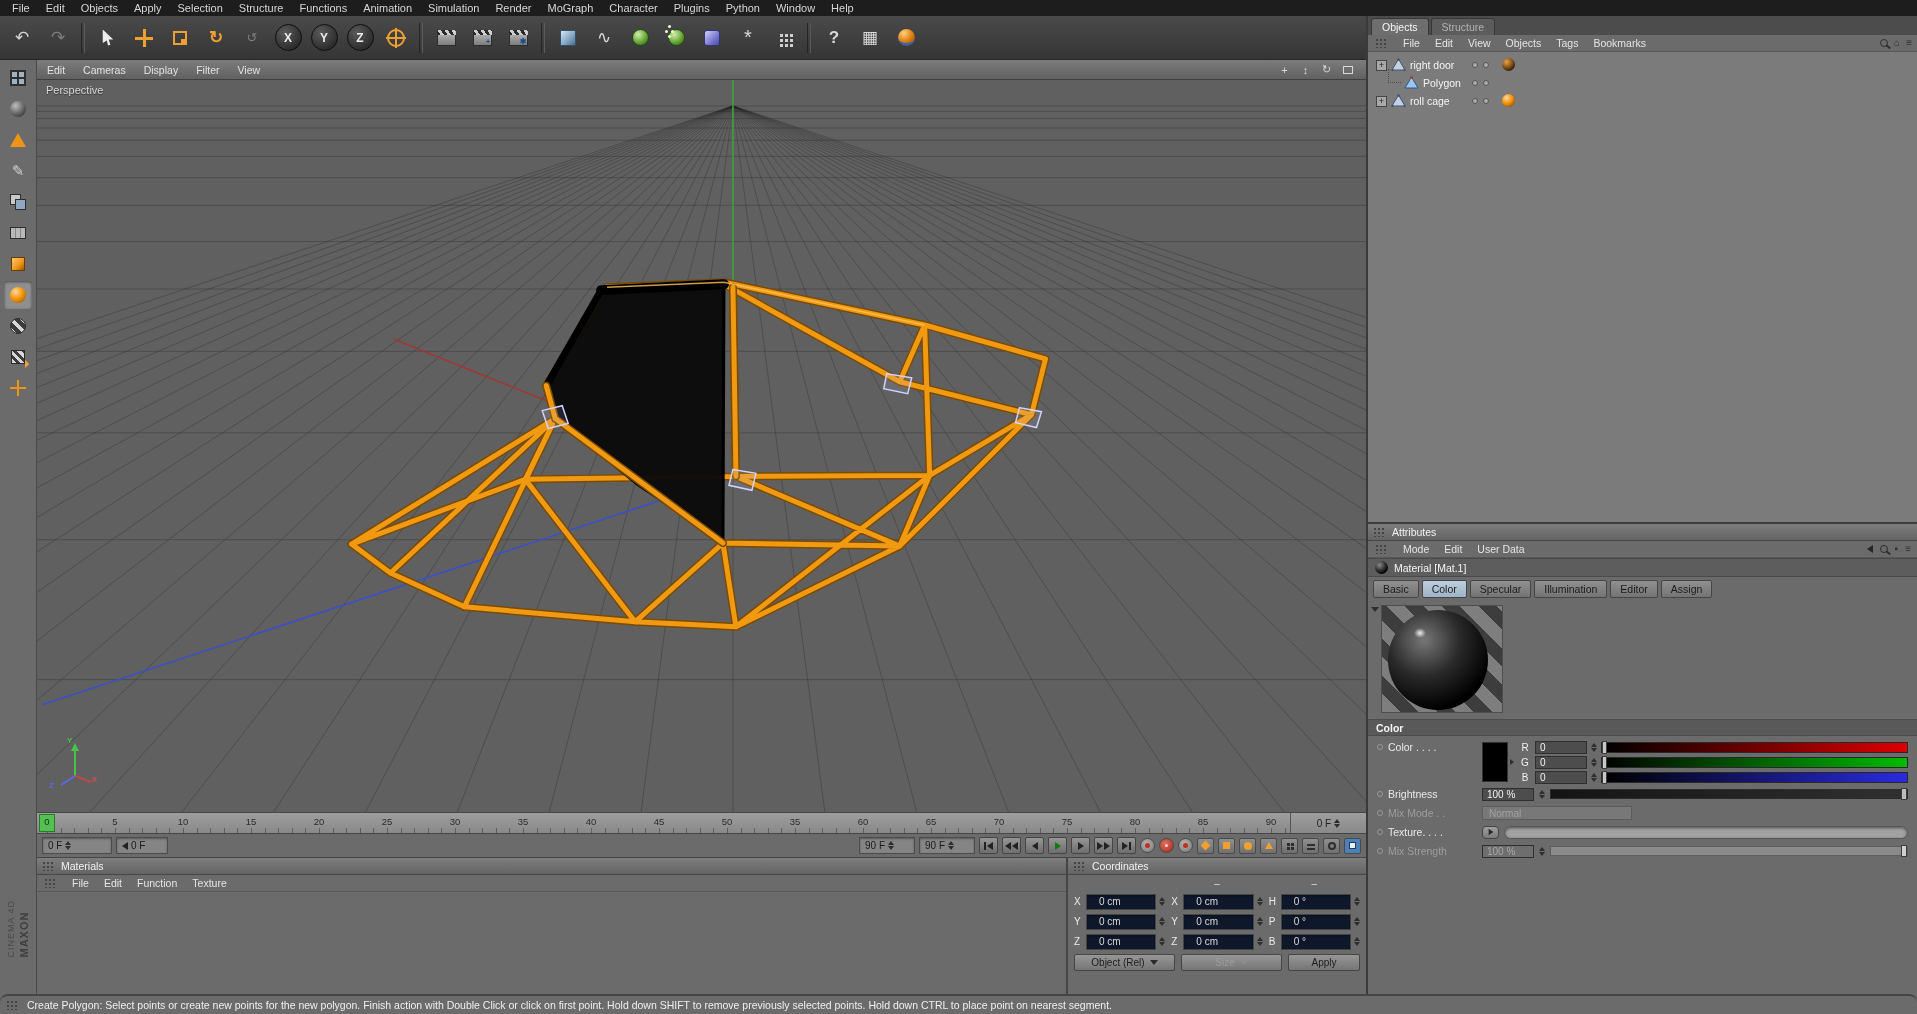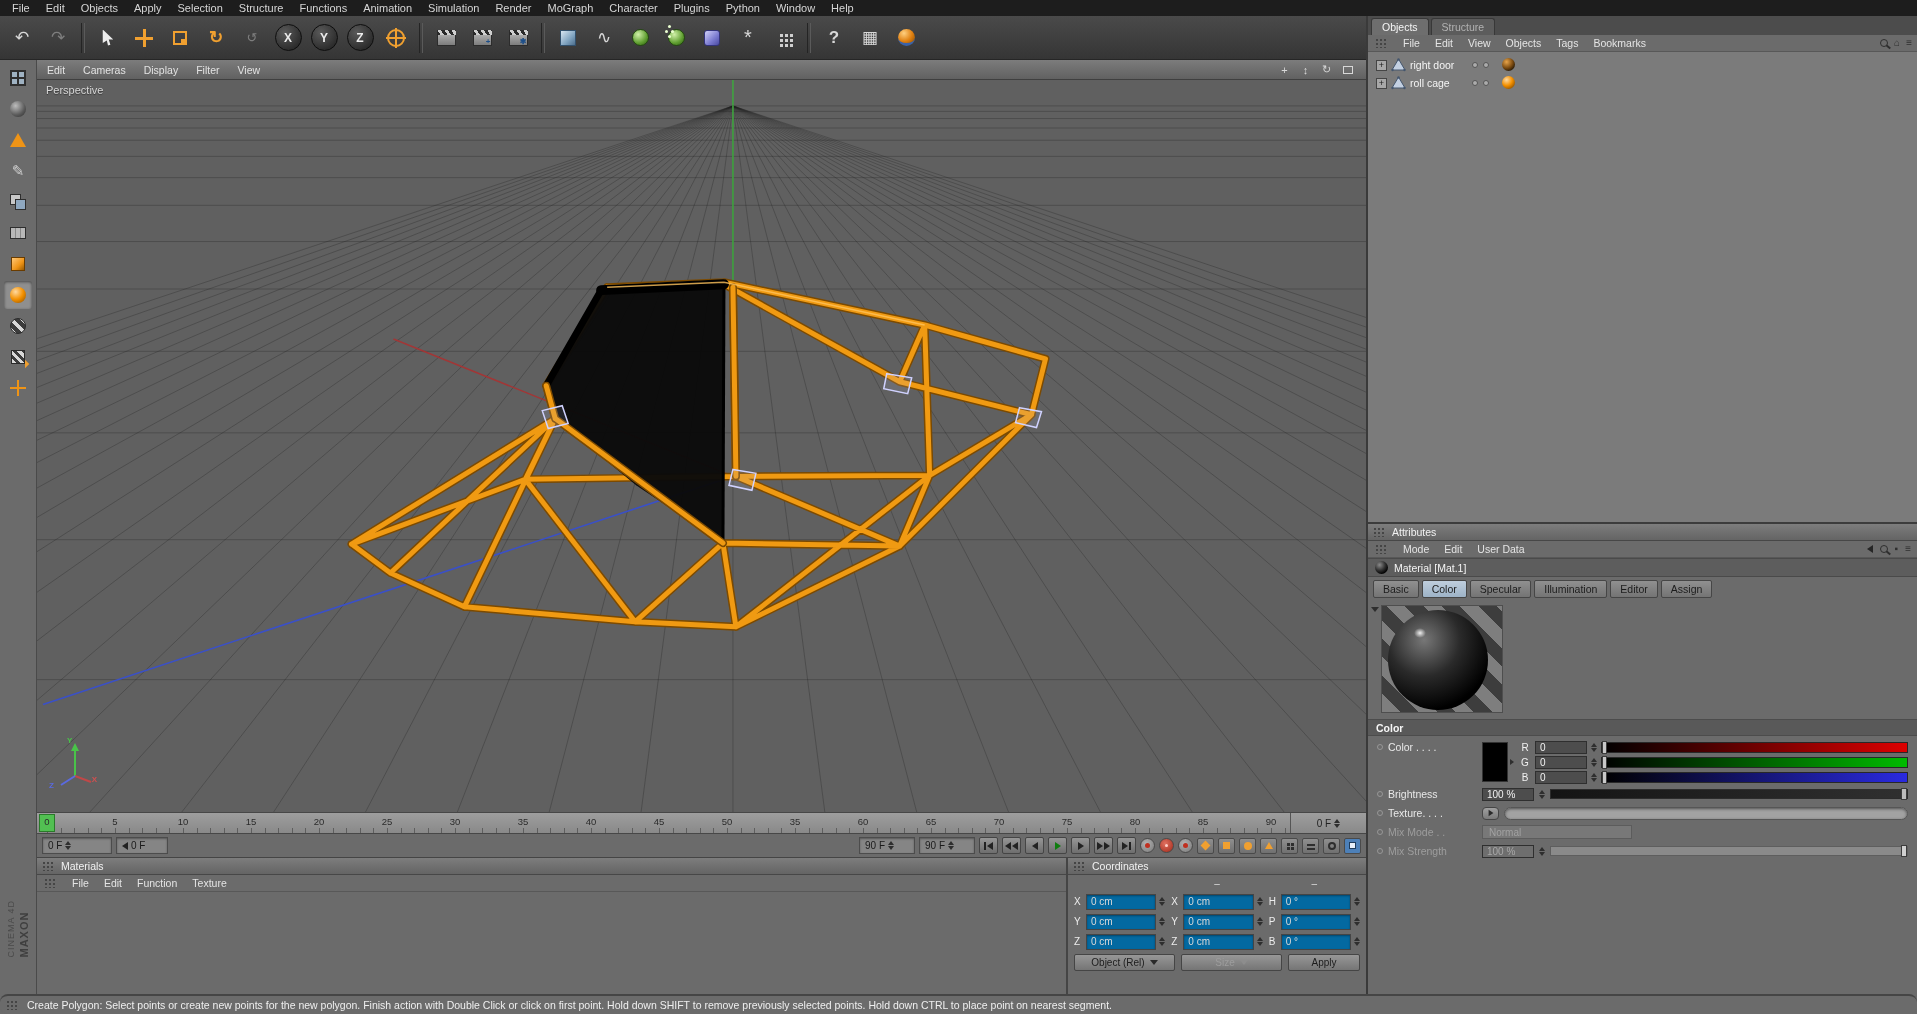--- a/index.html
+++ b/index.html
@@ -140,21 +140,21 @@
   .mat-ball.black { background:radial-gradient(circle at 35% 30%, #9a9a9a, #3a3a3a 38%, #050505 72%); }
   .mat-ball.orange { background:radial-gradient(circle at 35% 30%, #ffd9a0, #f39000 46%, #8a4e00 85%); }
   .mat-name { font-size:10px; color:#fff; padding:0 3px; }
   .mat-name.selected { background:#8c8c8c; color:#ffffff; }
 
   .coordinates-panel { width:298px; display:flex; flex-direction:column; flex:0 0 auto; }
   .coord-grid { display:grid; grid-template-columns:1fr 1fr 1fr; gap:3px 6px; padding:3px 6px 0; }
   .coord-head { text-align:center; color:#dcdcdc; font-size:10px; height:12px; }
   .coord-cell { display:flex; align-items:center; gap:3px; height:17px; }
   .cl { width:9px; font-size:10px; color:#ececec; flex:0 0 auto; }
-  .cfield { flex:1; height:16px; background:#0369a1; border:1px solid #454545; box-shadow:inset 0 1px 2px rgba(0,0,0,.35); color:#d8d8d8; font-size:10px; display:flex; align-items:center; padding:0 4px; min-width:0; }
+  .cfield { flex:1; height:16px; background:#0f172a; border:1px solid #454545; box-shadow:inset 0 1px 2px rgba(0,0,0,.35); color:#d8d8d8; font-size:10px; display:flex; align-items:center; padding:0 12px; min-width:0; }
   .coord-footer { display:flex; gap:6px; padding:4px 6px; }
   .dbtn { height:17px; background:linear-gradient(#979797,#757575); border:1px solid #454545; border-radius:2px; color:#1c1c1c; font-size:10px; display:flex; align-items:center; justify-content:center; gap:5px; padding:0 6px; flex:1; }
   .dbtn .dn-arrow { width:0; height:0; border-left:4px solid transparent; border-right:4px solid transparent; border-top:5px solid #2a2a2a; }
   .dbtn.disabled { color:#9d9d9d; }
   .dbtn.disabled .dn-arrow { border-top-color:#8d8d8d; }
   .apply-btn { flex:0 0 72px; }
 
   
   .statusbar { height:20px; background:#6b6b6b; border-top:2px solid #454545; display:flex; align-items:center; gap:8px; padding:0 6px; font-size:10.5px; color:#efefef; flex:0 0 auto;border-radius:8px; }
 
@@ -737,20 +737,34 @@
                 </svg>
             </span>
             <span>right door</span>
             <span class="row-dots">
                 <span class="vdot"></span>
                 <span class="vdot"></span>
               </span>
             <span class="row-tag tag-dark"></span>
           </div>
           <div class="tree-row">
+            <span class="connector"></span>
+            <span class="obj-icon">
+              <svg viewBox="0 0 15 14">
+                  <polygon points="7.5,1 14,12 1,12" fill="#9fc4ee" stroke="#2f5a8c" stroke-width="1"></polygon>
+                  <circle cx="7.5" cy="1.5" r="1.3" fill="#c03030"></circle>
+                </svg>
+            </span>
+            <span>Polygon</span>
+            <span class="row-dots">
+                <span class="vdot"></span>
+                <span class="vdot"></span>
+              </span>
+          </div>
+          <div class="tree-row">
             <span class="expander">+</span>
             <span class="obj-icon">
               <svg viewBox="0 0 15 14">
                   <polygon points="7.5,1 14,12 1,12" fill="#c3d0e2" stroke="#44566e" stroke-width="1"></polygon>
                   <circle cx="7.5" cy="1.5" r="1.2" fill="#44566e"></circle>
                   <circle cx="1.5" cy="12" r="1.2" fill="#44566e"></circle>
                   <circle cx="13.5" cy="12" r="1.2" fill="#44566e"></circle>
                 </svg>
             </span>
             <span>roll cage</span>
@@ -863,37 +877,37 @@
               </div>
             <span class="stepper">
                 <i class="up"></i>
                 <i class="dn"></i>
               </span>
             <div class="slider">
                 <div class="handle-r"></div>
               </div>
           </div>
           <div class="arow">
+            <div class="alabel dim">
+                <span class="ring"></span>
+                <span>Mix Mode . .</span>
+              </div>
+            <div class="mix-dd">
+                <span>Normal</span>
+              </div>
+          </div>
+          <div class="arow">
             <div class="alabel">
                 <span class="ring"></span>
                 <span>Texture. . . .</span>
               </div>
             <div class="round-btn">
                 <span class="tri-r" style="border-left-color:#2a2a2a;transform:scale(0.8)"></span>
               </div>
             <div class="tex-field"></div>
-          </div>
-          <div class="arow">
-            <div class="alabel dim">
-                <span class="ring"></span>
-                <span>Mix Mode . .</span>
-              </div>
-            <div class="mix-dd">
-                <span>Normal</span>
-              </div>
           </div>
           <div class="arow">
             <div class="alabel dim">
                 <span class="ring"></span>
                 <span>Mix Strength</span>
               </div>
             <div class="chan-field dim">
                 <span>100 %</span>
               </div>
             <span class="stepper">

